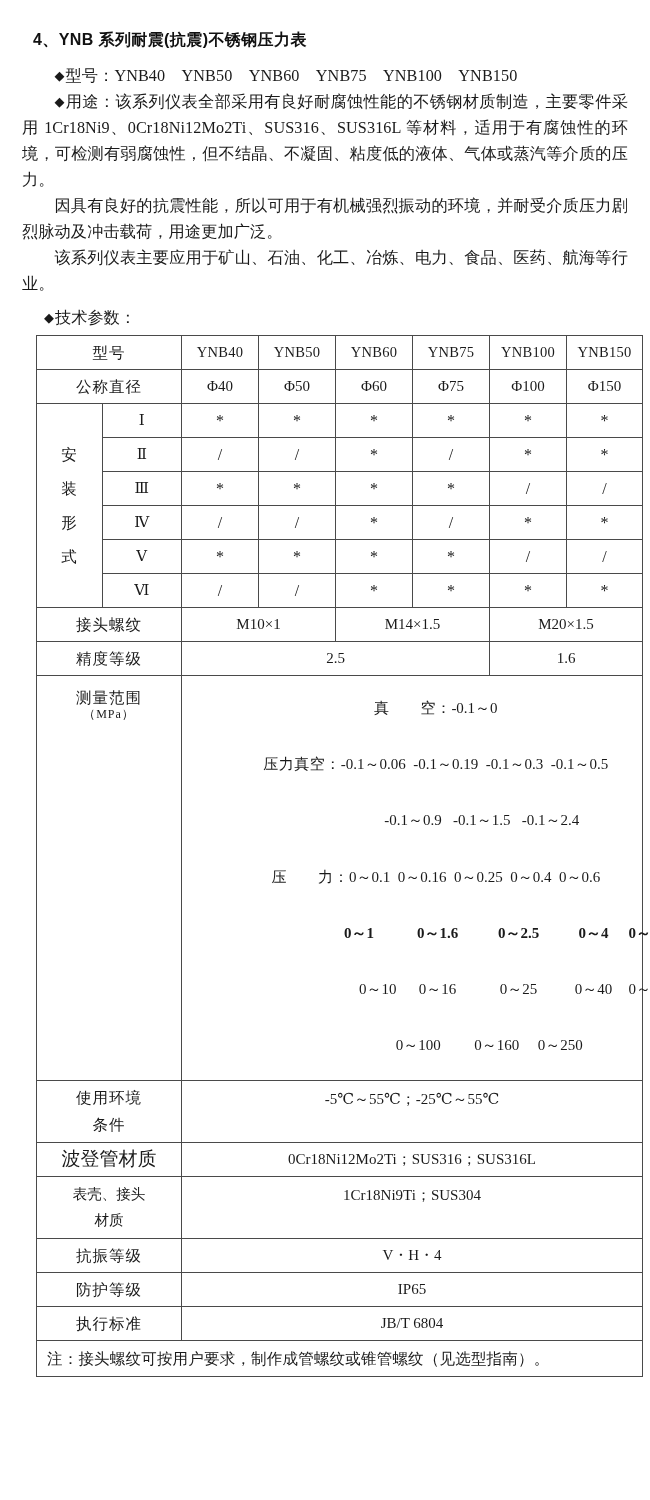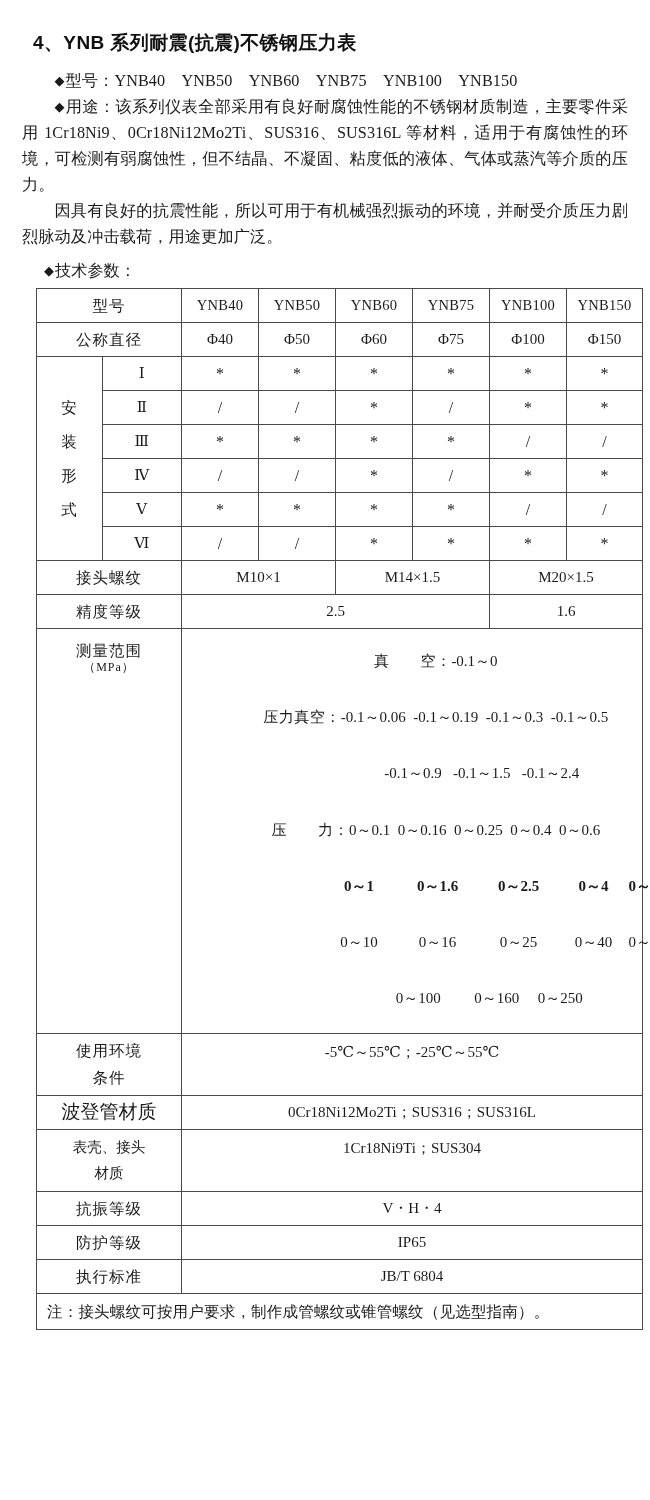--- a/index.html
+++ b/index.html
@@ -10,21 +10,21 @@
     font-family:"Liberation Serif","DejaVu Serif",serif;
     color:#1a1a1a;
     overflow:hidden;
   }
   .page { position:relative; width:650px; height:1500px; padding:0; }
 
   
   .doc-title {
     font-family:"Liberation Sans","DejaVu Sans",sans-serif;
     font-weight:bold;
-    font-size:19px;
+    font-size:16px;
     letter-spacing:0.4px;
     margin:0;
     padding:30px 0 0 33px;
     color:#111;
   }
 
   
   .body-block { padding:0 22px 0 22px; margin-top:12px; }
   p.para {
     margin:0 0 0 0;
@@ -104,20 +104,21 @@
     <p class="para indent">
       <span class="bullet">◆</span><span>型号：</span><span>YNB40　YNB50　YNB60　YNB75　YNB100　YNB150</span>
     </p>
 
     <p class="para indent">
       <span class="bullet">◆</span><span>用途：</span><span>该系列仪表全部采用有良好耐腐蚀性能的不锈钢材质制造，主要零件采用 1Cr18Ni9、0Cr18Ni12Mo2Ti、SUS316、SUS316L 等材料，适用于有腐蚀性的环境，可检测有弱腐蚀性，但不结晶、不凝固、粘度低的液体、气体或蒸汽等介质的压力。</span>
     </p>
 
     <p class="para indent">因具有良好的抗震性能，所以可用于有机械强烈振动的环境，并耐受介质压力剧烈脉动及冲击载荷，用途更加广泛。</p>
 
+    <p class="para indent">该系列仪表主要应用于矿山、石油、化工、冶炼、电力、食品、医药、航海等行业。</p>
 
   </div>
 
   <div class="tech-label">
     <span class="bullet">◆</span><span>技术参数：</span>
   </div>
 
   <div class="tbl-wrap">
   <table class="spec">
     <colgroup>
@@ -241,21 +242,21 @@
         <div class="row" style="padding-left:92px;">
           <span>-0.1～0.9</span>&nbsp;&nbsp;&nbsp;<span>-0.1～1.5</span>&nbsp;&nbsp;&nbsp;<span>-0.1～2.4</span>
         </div>
         <div class="row">
           <span class="k">压　　力：</span><span>0～0.1</span>&nbsp;&nbsp;<span>0～0.16</span>&nbsp;&nbsp;<span>0～0.25</span>&nbsp;&nbsp;<span>0～0.4</span>&nbsp;&nbsp;<span>0～0.6</span>
         </div>
         <div class="row" style="padding-left:92px;font-weight:bold;">
           <span style="display:inline-block;width:75px;">0～1</span><span style="display:inline-block;width:82px;">0～1.6</span><span style="display:inline-block;width:80px;">0～2.5</span><span style="display:inline-block;width:70px;">0～4</span><span>0～6</span>
         </div>
         <div class="row" style="padding-left:92px;">
-          <span style="display:inline-block;width:75px;">0～10</span><span style="display:inline-block;width:82px;">0～16</span><span style="display:inline-block;width:80px;">0～25</span><span style="display:inline-block;width:70px;">0～40</span><span>0～60</span>
+          <span style="display:inline-block;width:75px;text-align:right;">0～10</span><span style="display:inline-block;width:82px;">0～16</span><span style="display:inline-block;width:80px;">0～25</span><span style="display:inline-block;width:70px;">0～40</span><span>0～60</span>
         </div>
         <div class="row" style="padding-left:92px;">
           <span style="display:inline-block;width:75px;">0～100</span><span style="display:inline-block;width:82px;">0～160</span><span>0～250</span>
         </div>
       </td>
     </tr>
 
     <tr>
       <td class="lbl" colspan="2" style="height:62px;">
         <div>使用环境</div>

